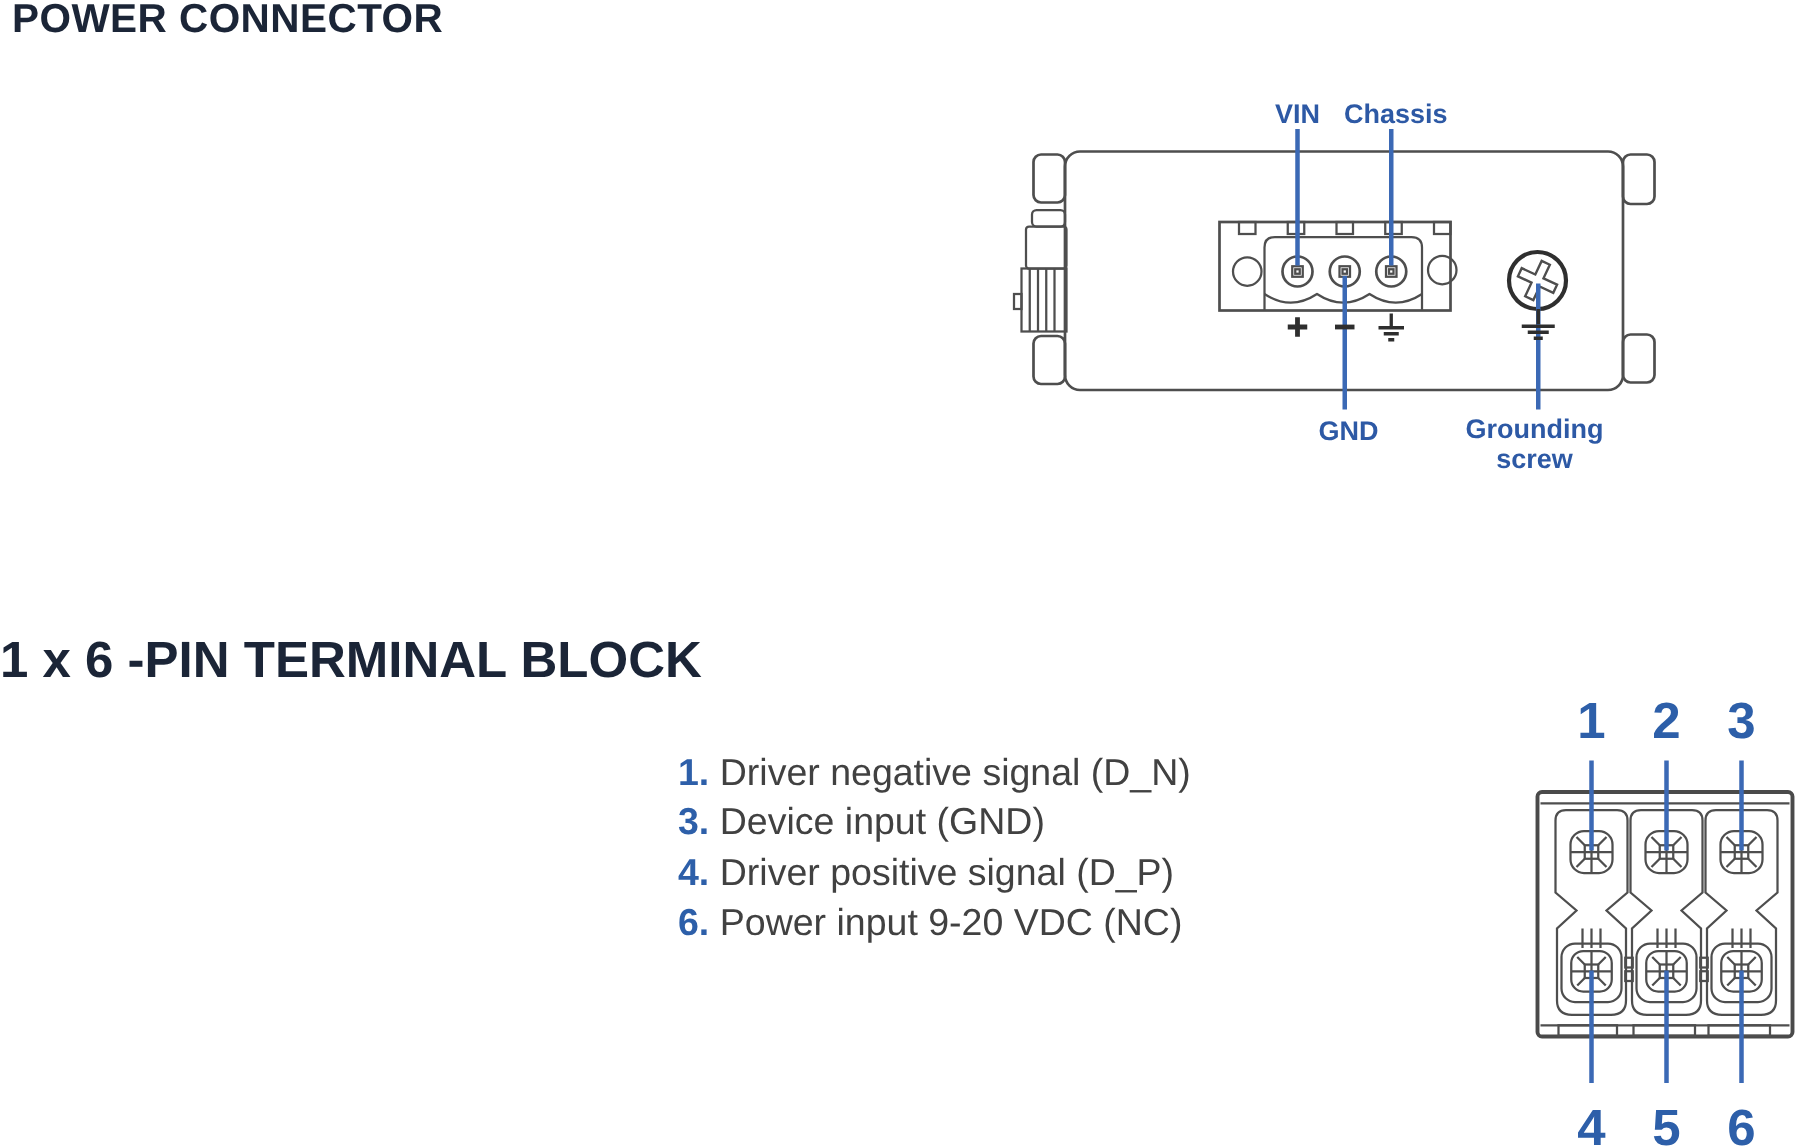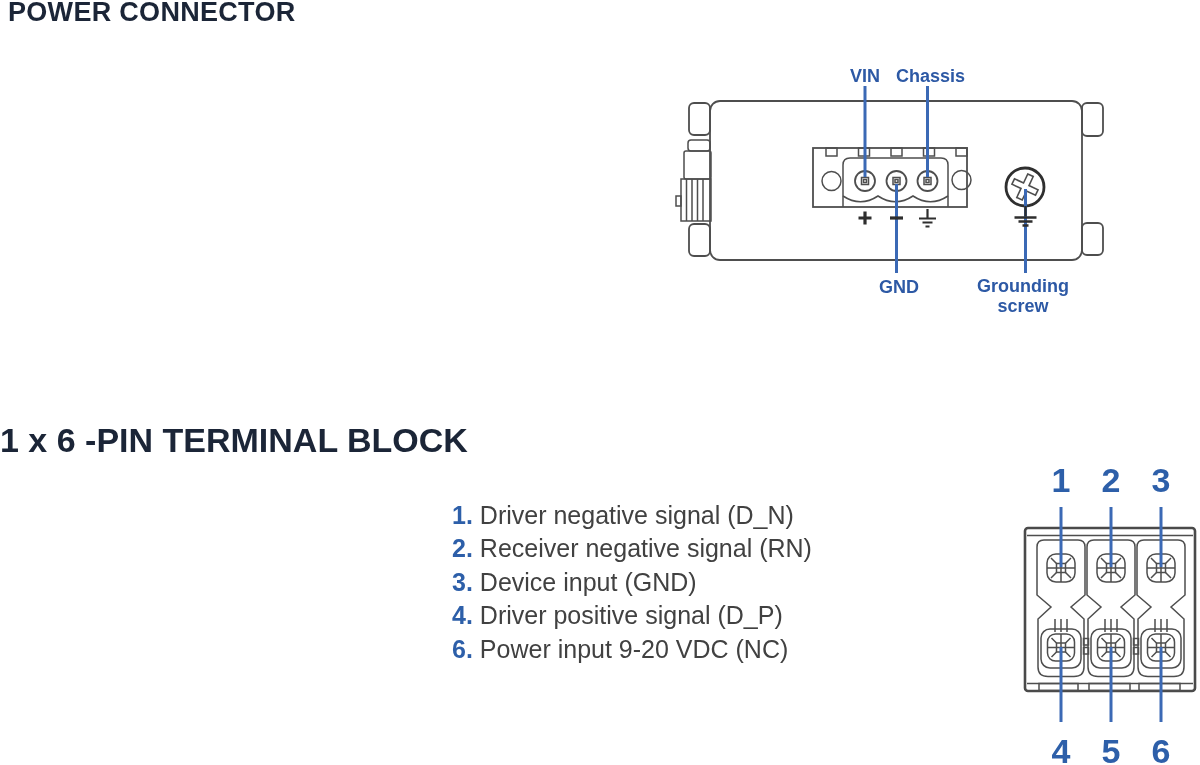--- a/index.html
+++ b/index.html
@@ -102,21 +102,20 @@
   <text class="lbl" x="930.5" y="82">Chassis</text>
   <text class="lbl" x="899" y="293">GND</text>
   <text class="lbl" x="1023" y="292">Grounding</text>
   <text class="lbl" x="1023" y="312">screw</text>
 </svg>
 
 <h2 id="title-terminal" class="section-title">1 x 6 -PIN TERMINAL BLOCK</h2>
 
 <div class="pin-list">
   <div class="pin-row"><span class="pin-num">1.</span><span>Driver negative signal (D_N)</span></div>
-  <div class="pin-row"><span class="pin-num">2.</span><span>Receiver negative signal (RN)</span></div>
   <div class="pin-row"><span class="pin-num">3.</span><span>Device input (GND)</span></div>
   <div class="pin-row"><span class="pin-num">4.</span><span>Driver positive signal (D_P)</span></div>
   <div class="pin-row"><span class="pin-num">6.</span><span>Power input 9-20 VDC (NC)</span></div>
 </div>
 
 <svg id="diagram-terminal" class="diagram" width="190" height="315" viewBox="1010 450 190 315">
 
   <rect x="1025" y="528" width="170" height="163" rx="3" fill="none" stroke="#4a4a4a" stroke-width="2.6"></rect>
   <path class="ol2" d="M1027 535.5 H1193"></path>
   <path class="ol2" d="M1027 683.5 H1193"></path>

